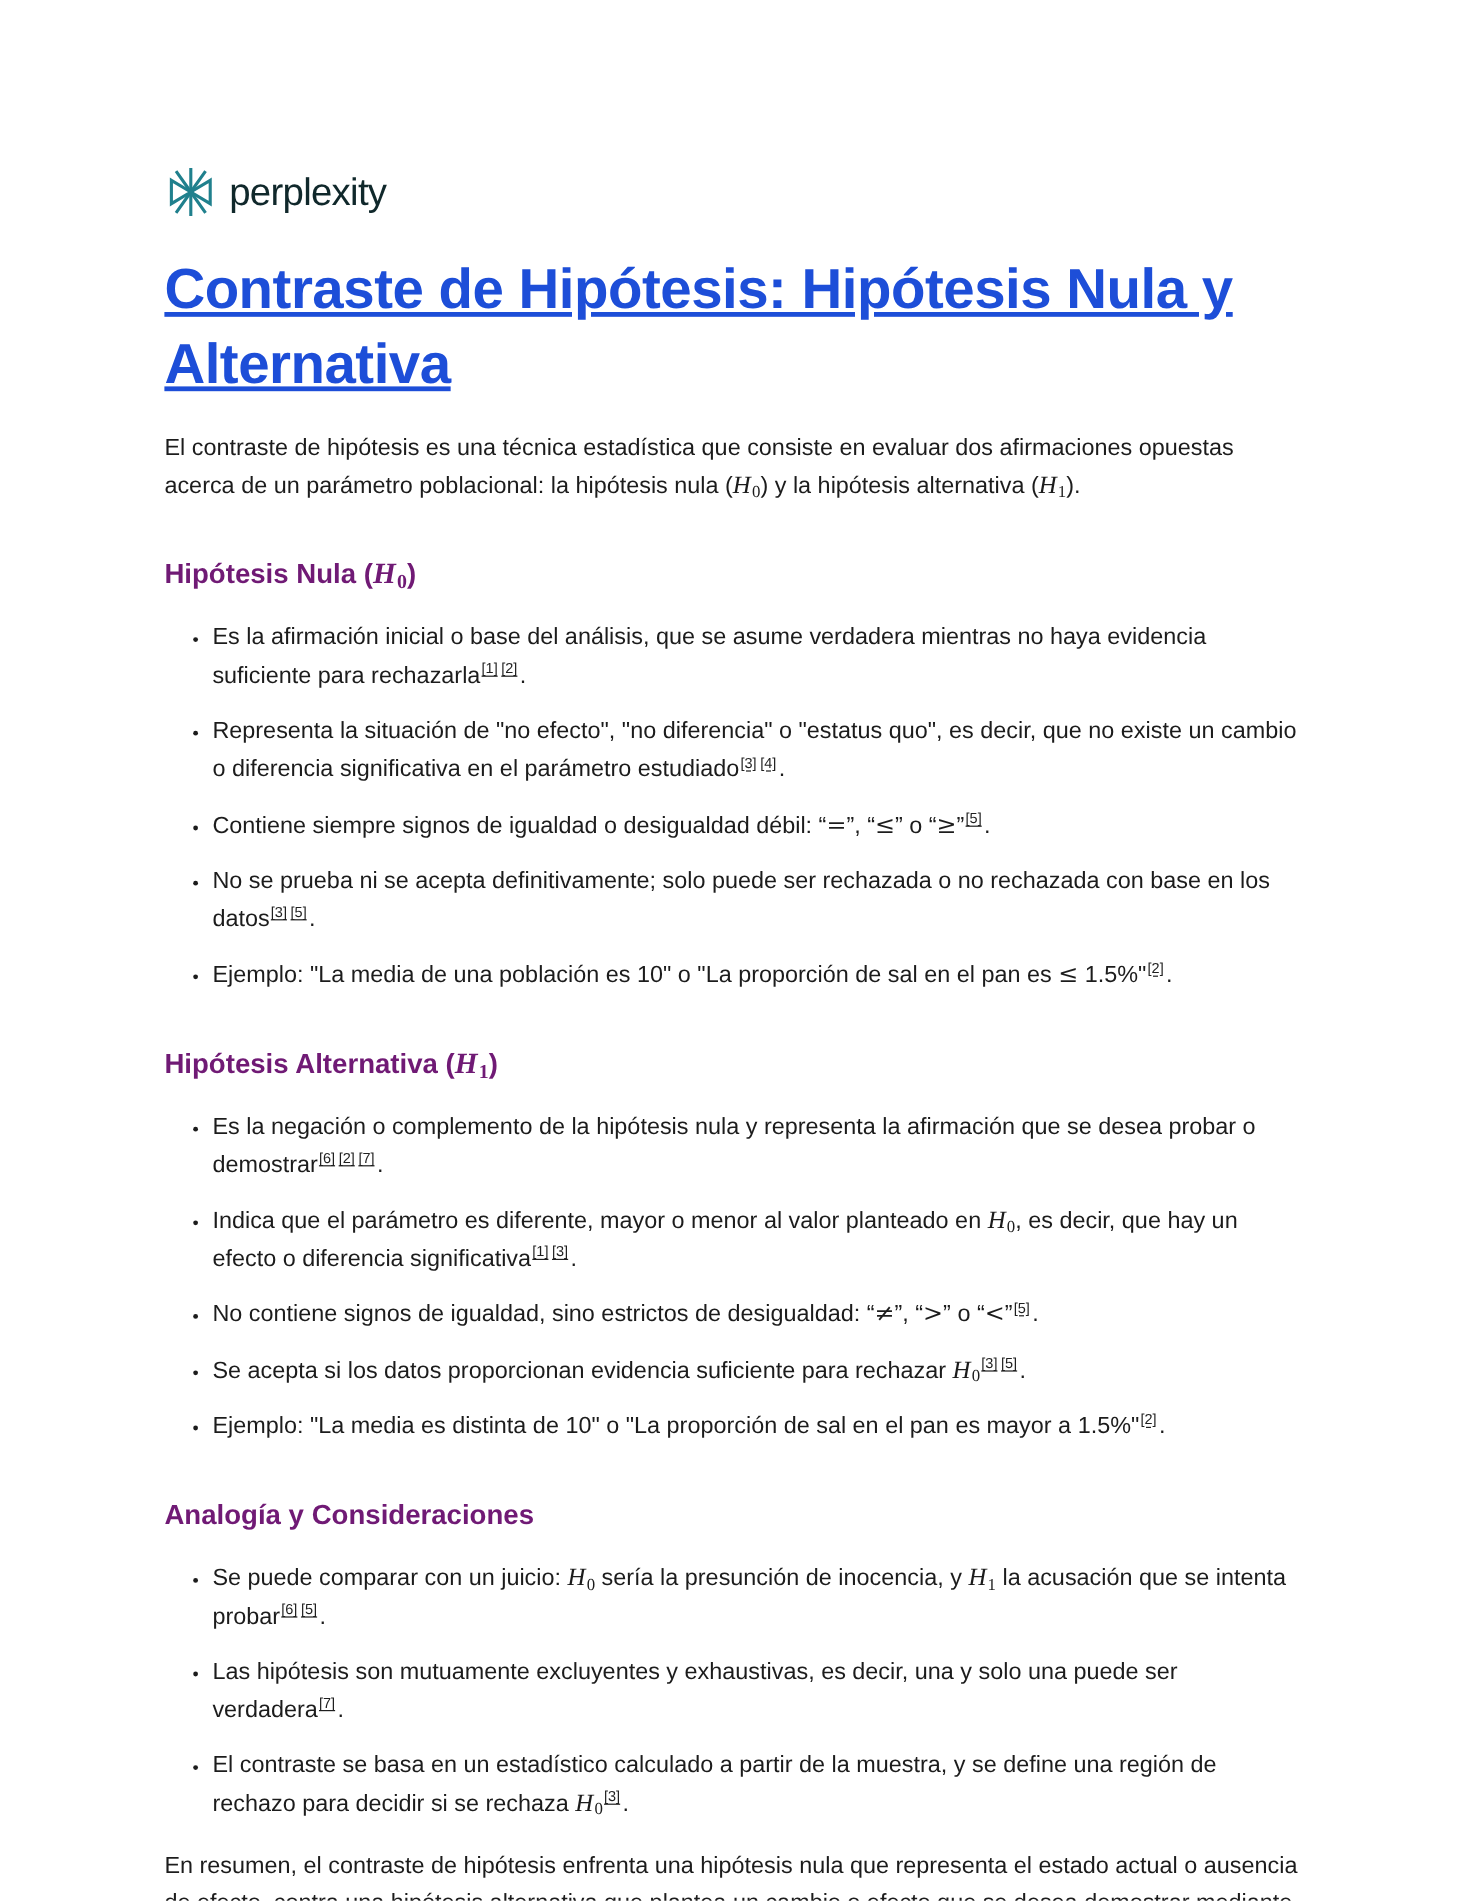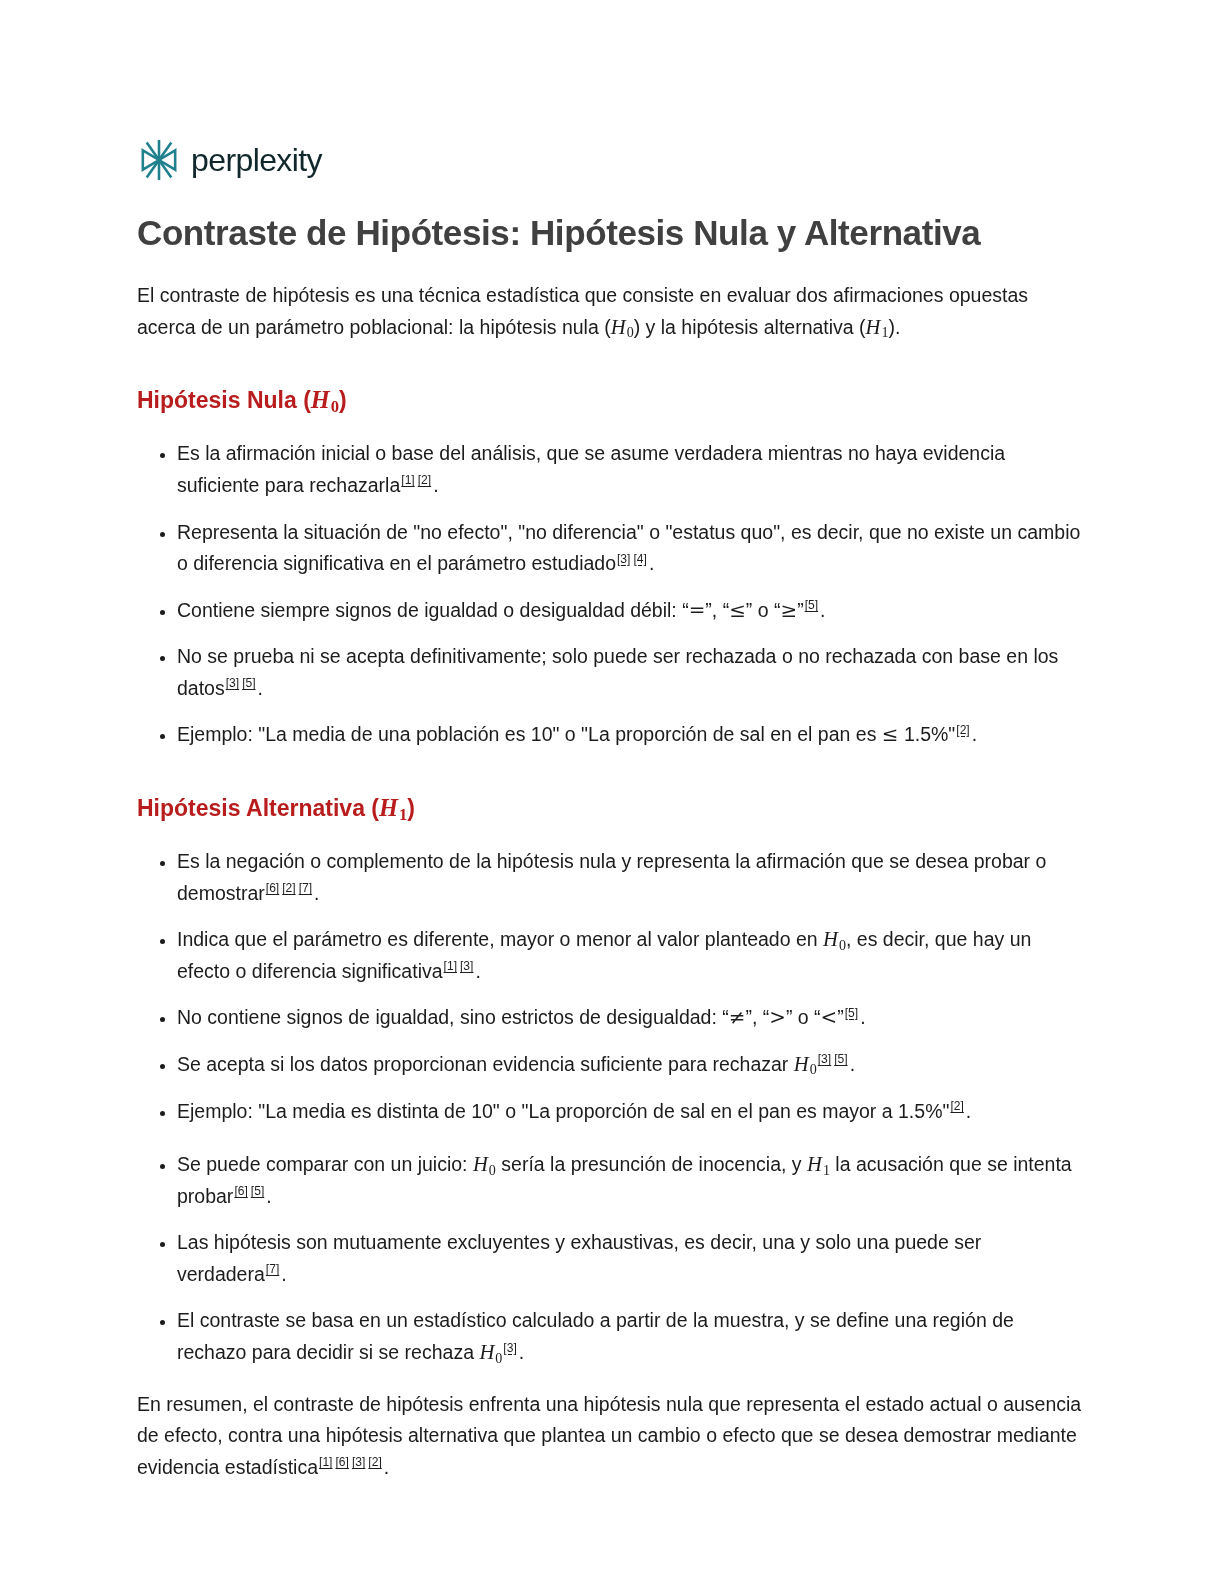--- a/index.html
+++ b/index.html
@@ -30,33 +30,34 @@
   .brand-word {
     font-size: 32px;
     font-weight: 500;
     letter-spacing: -0.6px;
     color: #10282b;
   }
   
   h1 {
     margin: 0 0 24px 0;
     max-width: 900px;
-    font-size: 35px;
+    font-size: 47px;
     line-height: 1.32;
     font-weight: 700;
     letter-spacing: -0.4px;
-    color: #404040;
+    color: #1d4ed8;
+    text-decoration: underline;
   }
   
   h2 {
     margin: 42px 0 0 0;
     font-size: 23px;
     line-height: 1.35;
     font-weight: 700;
-    color: #b91c1c;
+    color: #701a75;
   }
   
   .body {
     font-size: 19.5px;
     line-height: 1.62;
     color: #1c1c1c;
   }
   p.body { margin: 0; }
   p.closing { margin-top: 20px; }
   
@@ -144,20 +145,21 @@
     <ul class="body">
       <li>Es la negación o complemento de la hipótesis nula y representa la afirmación que se desea probar o demostrar<sup class="cite">[6]</sup><sup class="cite">[2]</sup><sup class="cite">[7]</sup>.</li>
       <li>Indica que el parámetro es diferente, mayor o menor al valor planteado en <span class="math"><em>H</em><sub>0</sub></span>, es decir, que hay un efecto o diferencia significativa<sup class="cite">[1]</sup><sup class="cite">[3]</sup>.</li>
       <li>No contiene signos de igualdad, sino estrictos de desigualdad: “<span class="mop">≠</span>”, “<span class="mop">&gt;</span>” o “<span class="mop">&lt;</span>”<sup class="cite">[5]</sup>.</li>
       <li>Se acepta si los datos proporcionan evidencia suficiente para rechazar <span class="math"><em>H</em><sub>0</sub></span><sup class="cite">[3]</sup><sup class="cite">[5]</sup>.</li>
       <li>Ejemplo: "La media es distinta de 10" o "La proporción de sal en el pan es mayor a 1.5%"<sup class="cite">[2]</sup>.</li>
     </ul>
   </section>
 
   <section>
+    <h2>Analogía y Consideraciones</h2>
     <ul class="body">
       <li>Se puede comparar con un juicio: <span class="math"><em>H</em><sub>0</sub></span> sería la presunción de inocencia, y <span class="math"><em>H</em><sub>1</sub></span> la acusación que se intenta probar<sup class="cite">[6]</sup><sup class="cite">[5]</sup>.</li>
       <li>Las hipótesis son mutuamente excluyentes y exhaustivas, es decir, una y solo una puede ser verdadera<sup class="cite">[7]</sup>.</li>
       <li>El contraste se basa en un estadístico calculado a partir de la muestra, y se define una región de rechazo para decidir si se rechaza <span class="math"><em>H</em><sub>0</sub></span><sup class="cite">[3]</sup>.</li>
     </ul>
   </section>
 
   <p class="body closing">En resumen, el contraste de hipótesis enfrenta una hipótesis nula que representa el estado actual o ausencia de efecto, contra una hipótesis alternativa que plantea un cambio o efecto que se desea demostrar mediante evidencia estadística<sup class="cite">[1]</sup><sup class="cite">[6]</sup><sup class="cite">[3]</sup><sup class="cite">[2]</sup>.</p>
 
 </div>

